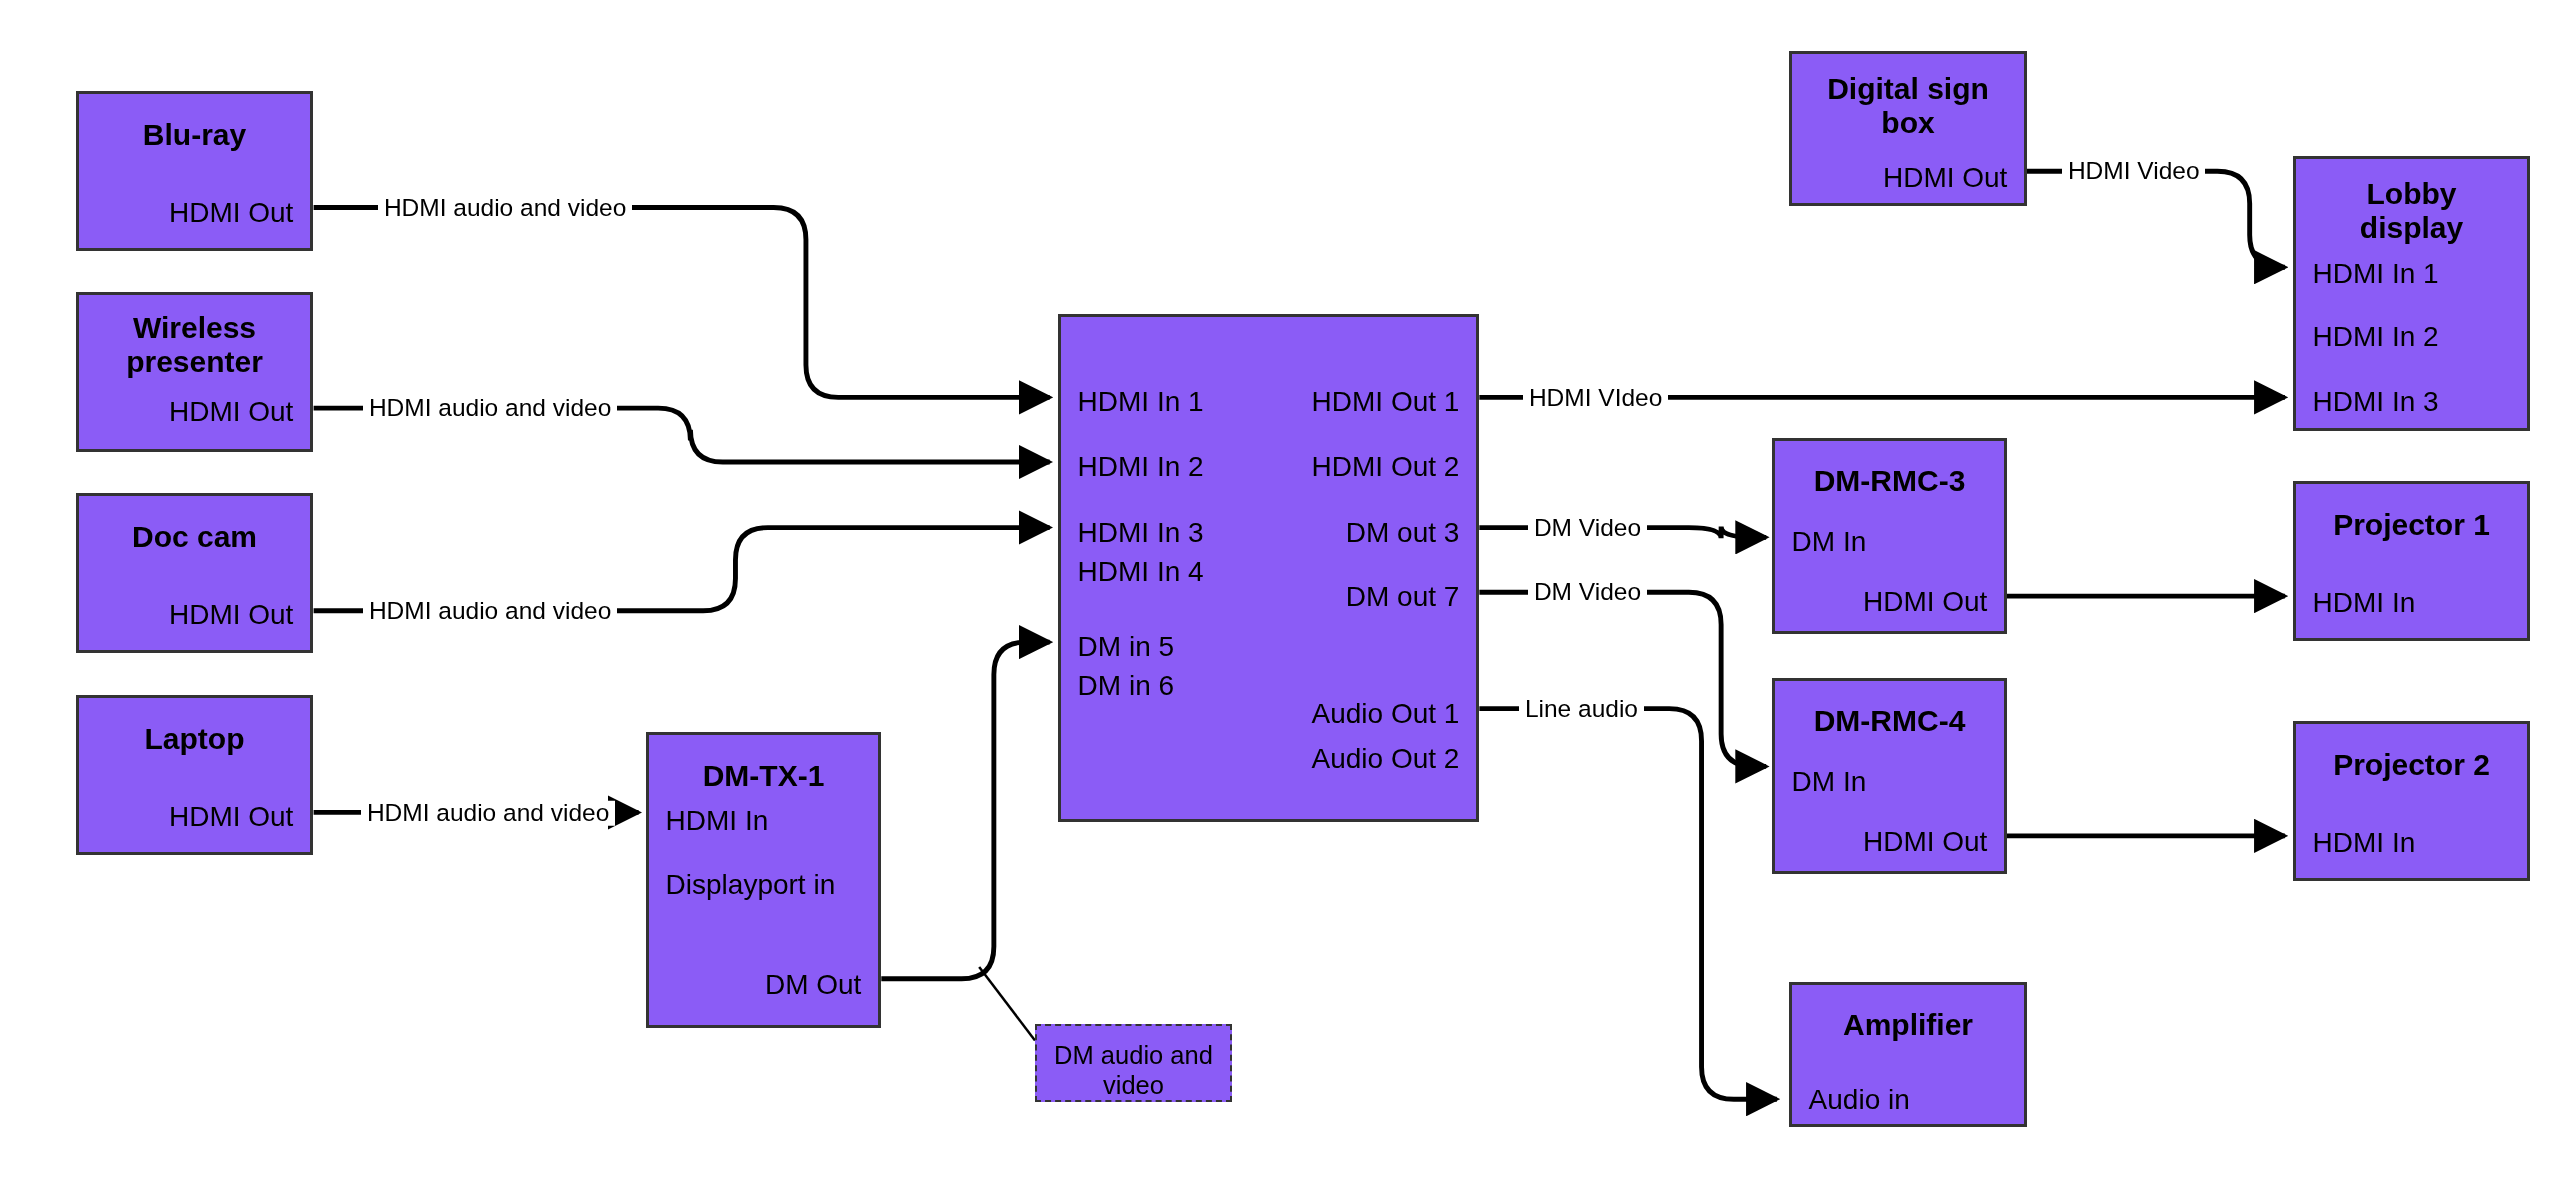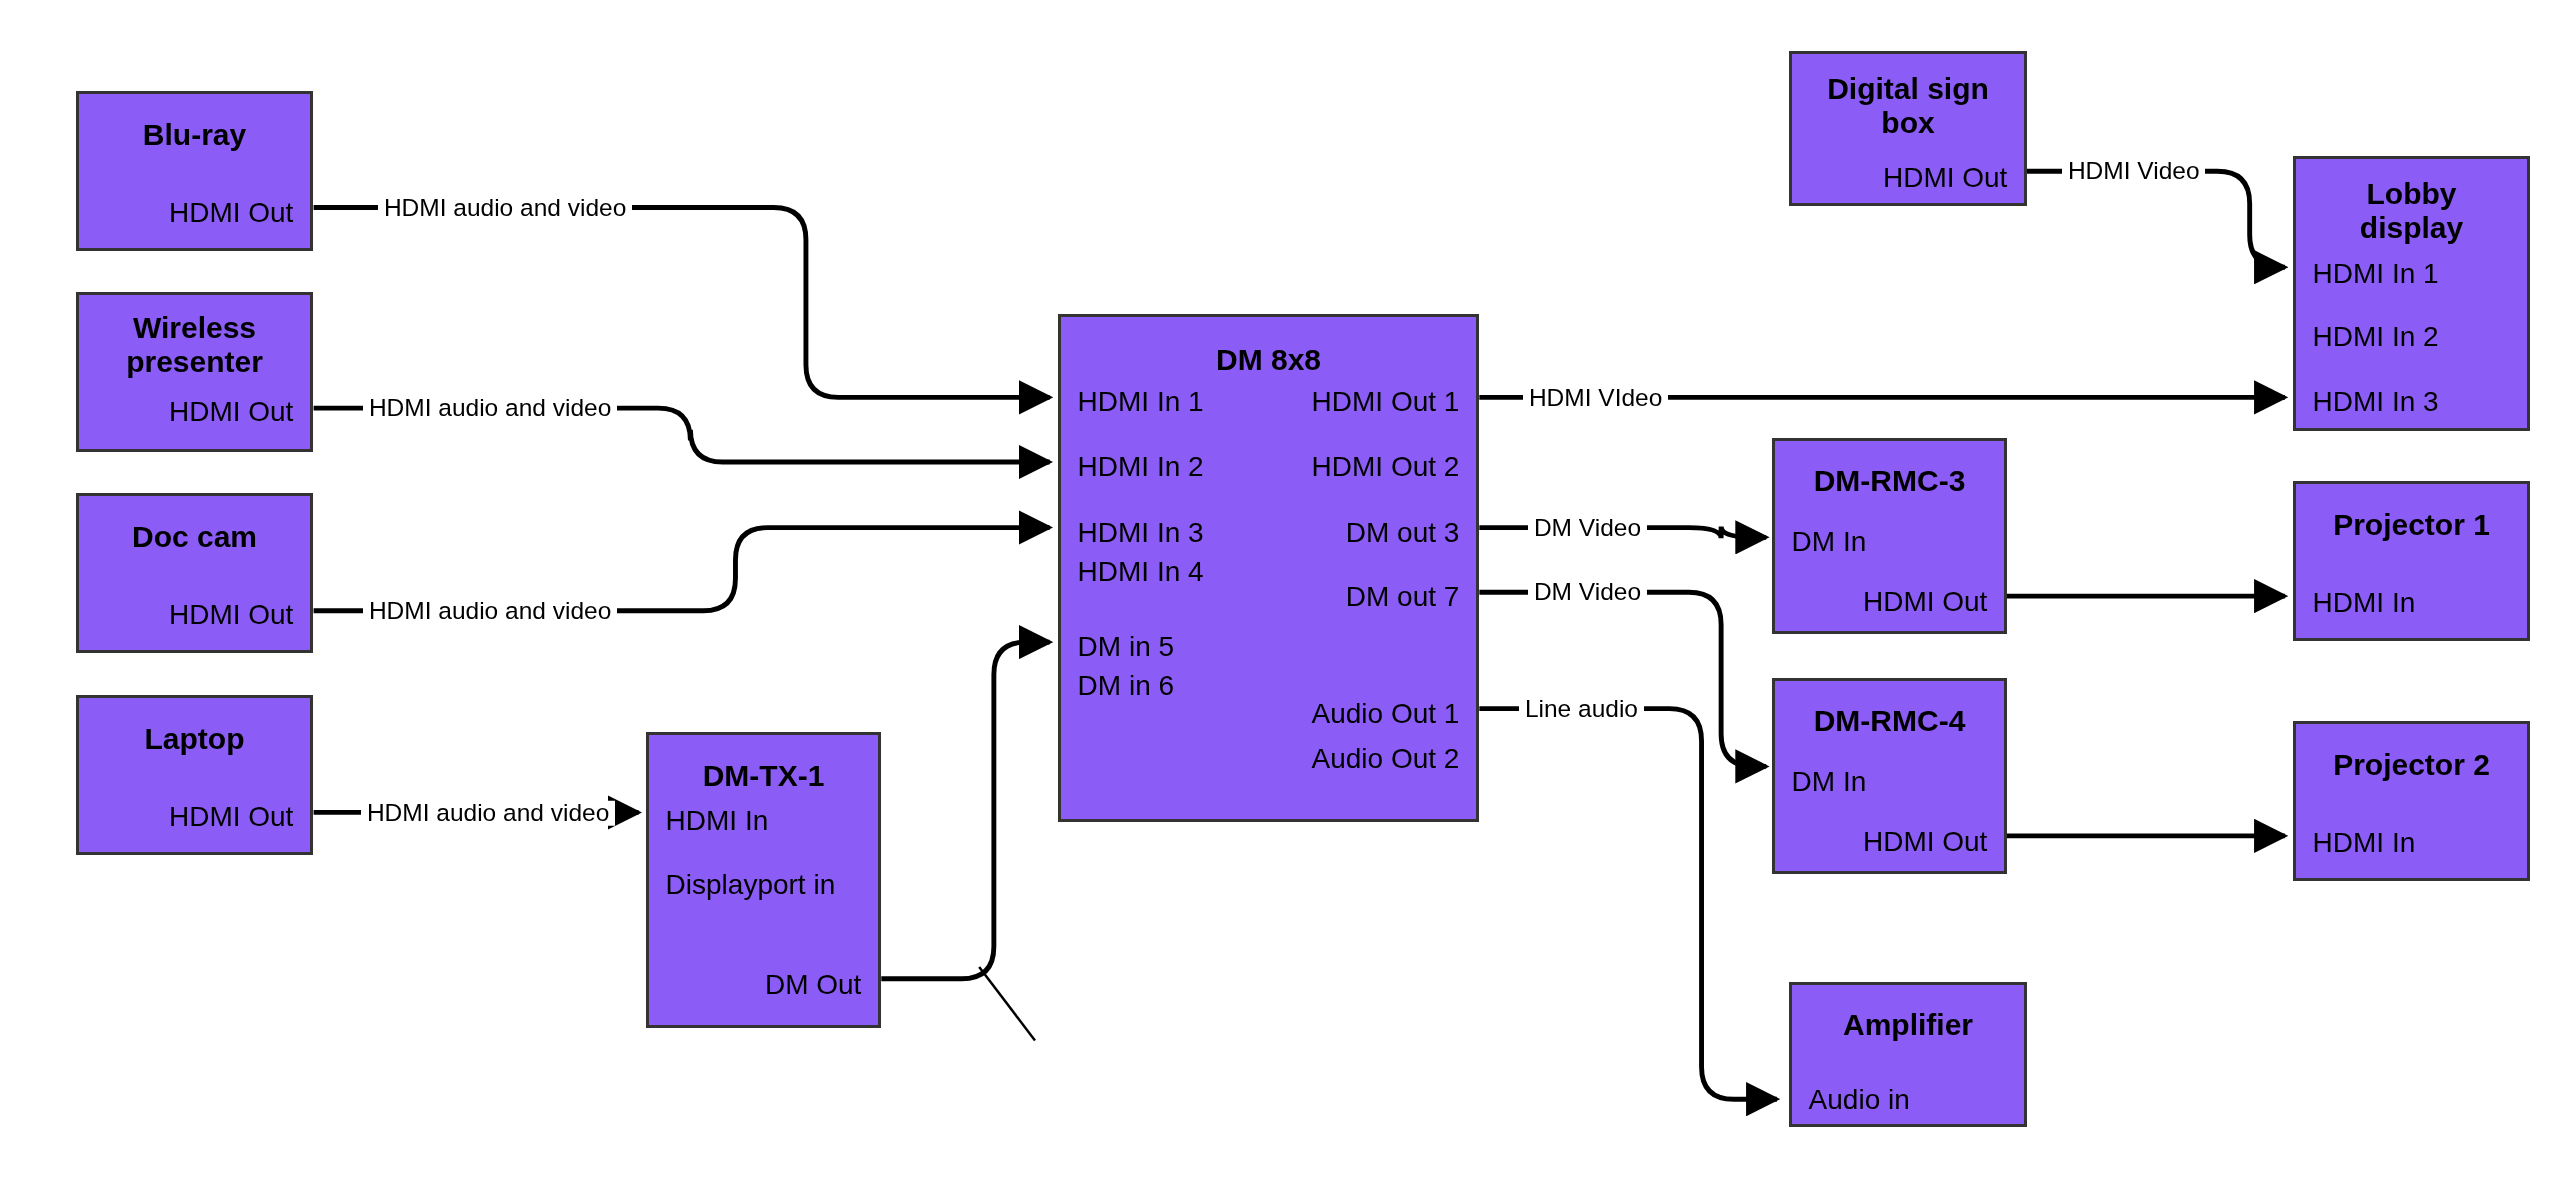--- a/index.html
+++ b/index.html
@@ -145,37 +145,40 @@
   </div>
 
   <div class="node" style="left:646px; top:732px; width:235px; height:296px;padding-left:16px;">
     <div class="node-title" style="top:23.5px;">DM-TX-1</div>
     <div class="port left" style="top:72px;">HDMI In</div>
     <div class="port left" style="top:136px;">Displayport in</div>
     <div class="port right" style="top:236px;">DM Out</div>
   </div>
 
   <div class="node" style="left:1058px; top:314px; width:421px; height:508px;">
-    <div class="node-title" style="top:26.4px;">DM 8x8</div>
 
     <div class="port left" style="top:71px;">HDMI In 1</div>
     <div class="port left" style="top:136px;">HDMI In 2</div>
     <div class="port left" style="top:202px;">HDMI In 3</div>
     <div class="port left" style="top:241px;">HDMI In 4</div>
     <div class="port left" style="top:316px;">DM in 5</div>
     <div class="port left" style="top:355px;">DM in 6</div>
 
     <div class="port right" style="top:71px;text-align:center;">HDMI Out 1</div>
     <div class="port right" style="top:136px;">HDMI Out 2</div>
     <div class="port right" style="top:202px;">DM out 3</div>
     <div class="port right" style="top:266px;">DM out 7</div>
     <div class="port right" style="top:383px;">Audio Out 1</div>
     <div class="port right" style="top:428px;">Audio Out 2</div>
   </div>
 
+  <div class="node dashed" style="left:1035px; top:1024px; width:197px; height:78px;">
+    <div class="note-text" style="top:13.7px;">DM audio and</div>
+    <div class="note-text" style="top:44px;">video</div>
+  </div>
 
   <div class="node" style="left:1789px; top:51px; width:238px; height:155px;">
     <div class="node-title" style="top:17.6px;">Digital sign</div>
     <div class="node-title" style="top:52px;">box</div>
     <div class="port right" style="top:110px;">HDMI Out</div>
   </div>
 
   <div class="node" style="left:2293px; top:156px; width:237px; height:275px;">
     <div class="node-title" style="top:17.6px;">Lobby</div>
     <div class="node-title" style="top:52px;">display</div>

